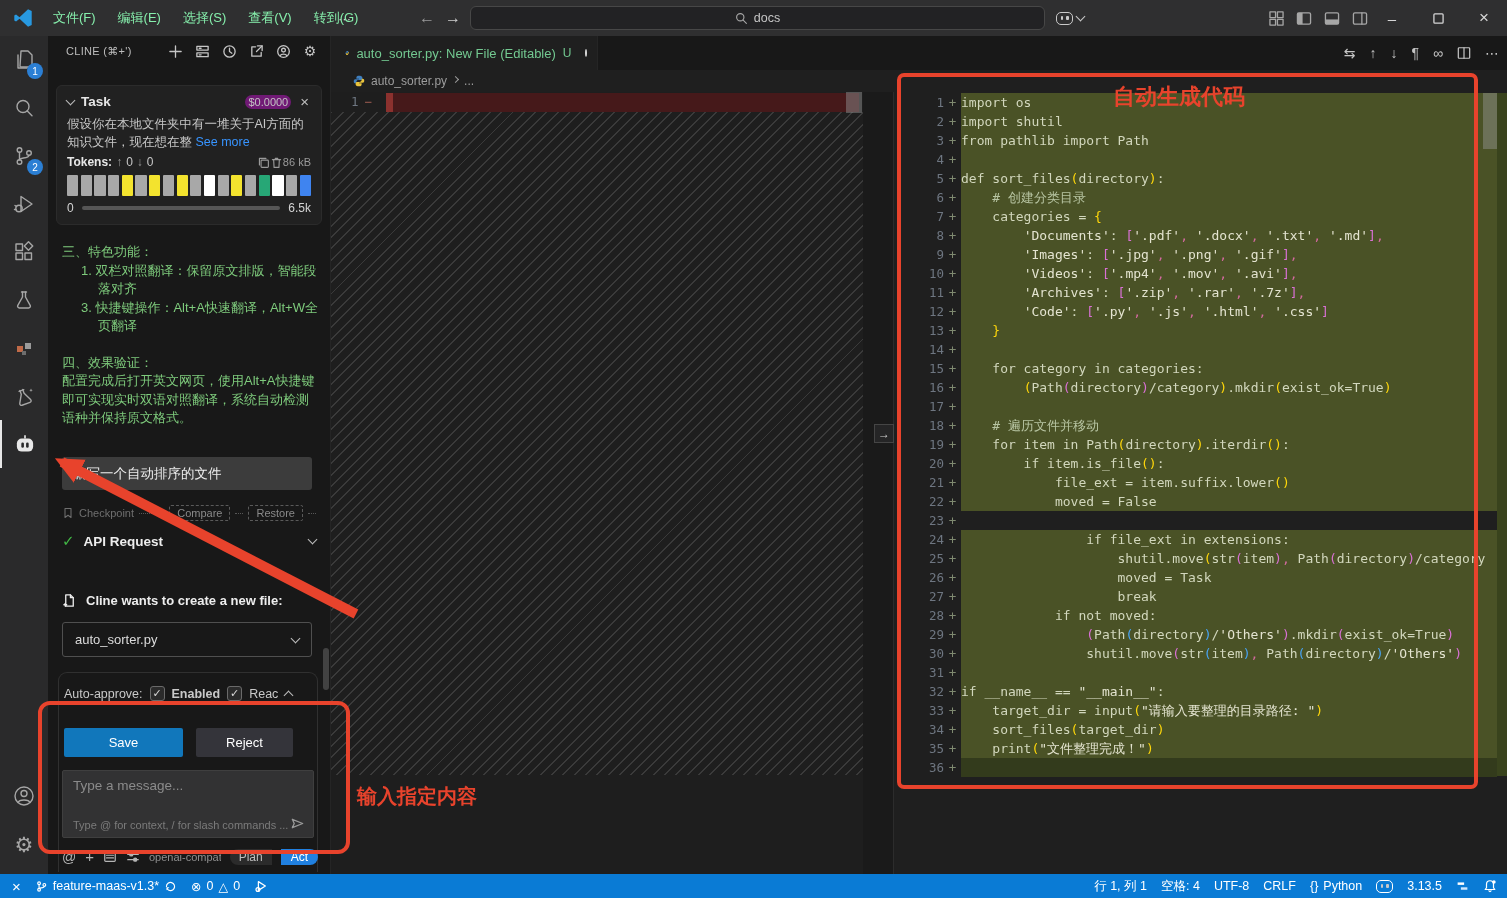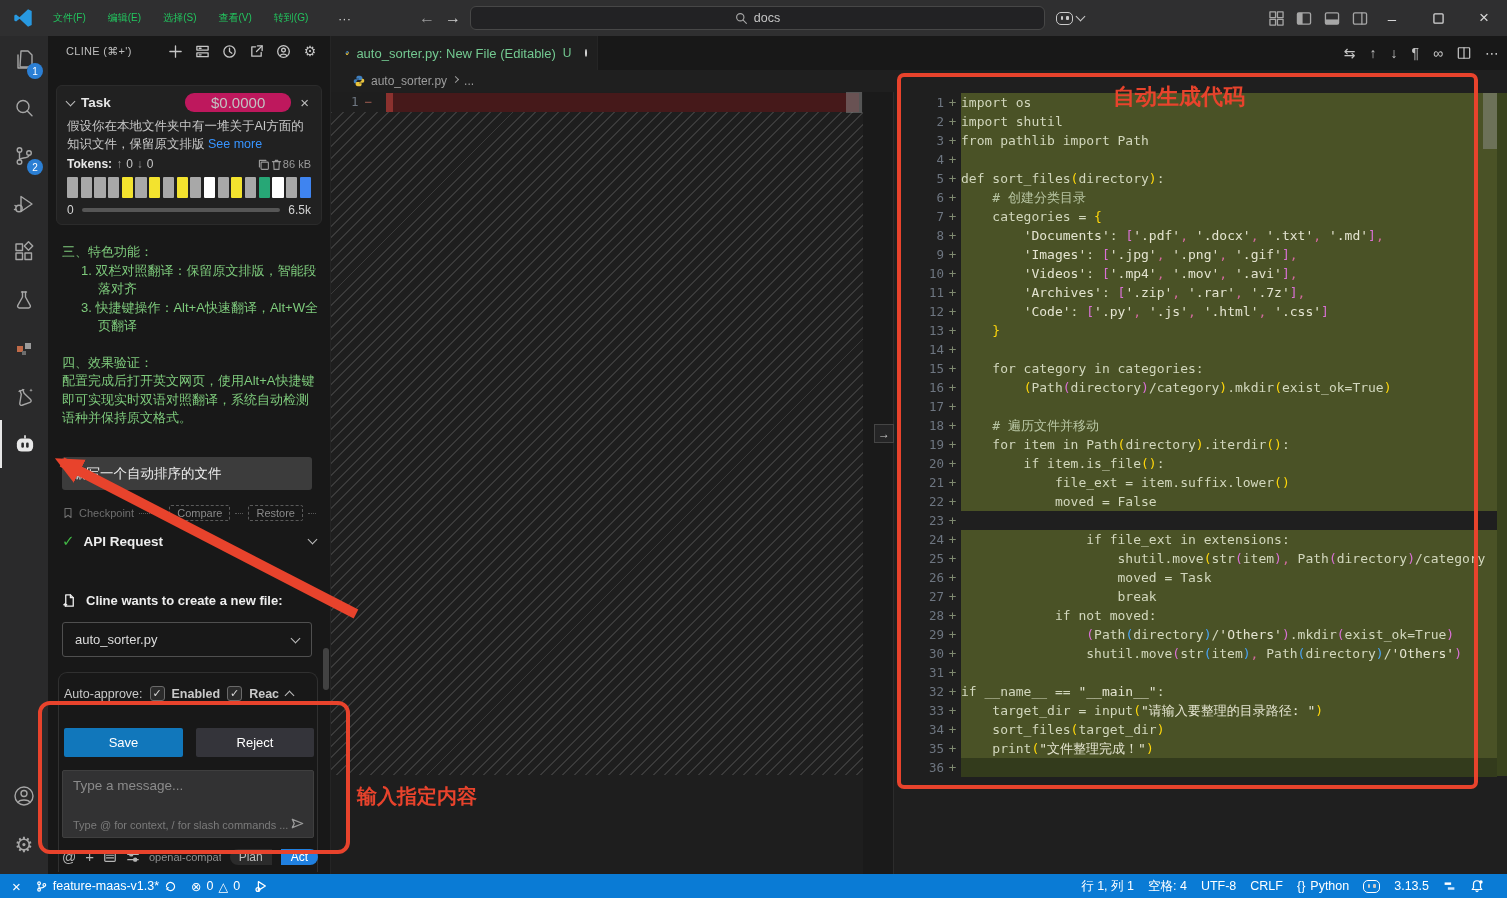--- a/index.html
+++ b/index.html
@@ -5,21 +5,21 @@
 *{margin:0;padding:0;box-sizing:border-box}
 body{background:#000;font-family:"Liberation Sans","DejaVu Sans",sans-serif}
 .app{position:relative;width:1507px;height:898px;background:#1f1f1f;color:#ccc;overflow:hidden;font-size:13px}
 svg{display:block}
 .ico{stroke:#a6a6a6;fill:none;stroke-width:1.4;stroke-linecap:round;stroke-linejoin:round}
 
 .titlebar{position:absolute;left:0;top:0;width:1507px;height:36px;background:#2f2f30;z-index:5}
 .titlebar>*{position:absolute;top:0;height:36px;display:flex;align-items:center}
 .vslogo{left:12px;width:28px}
 .menus{left:42px}
-.menu{padding:0 11px;color:#22c55e;font-size:10px;height:26px;display:flex;align-items:center;border-radius:5px}
+.menu{padding:0 11px;color:#86efac;font-size:13px;height:26px;display:flex;align-items:center;border-radius:5px}
 .menu-more{left:330px;color:#cfcfcf;padding:0 8px}
 .navarrow{color:#9a9a9a;font-size:16px;width:26px;justify-content:center}
 .searchbox{left:470px;top:6px;height:24px;width:575px;background:#222224;border:1px solid #474747;border-radius:6px;display:flex;align-items:center;justify-content:center;gap:6px;color:#c5c5c5;font-size:12.5px}
 .cop{width:17px;height:13px;border:1.6px solid #c9c9c9;border-radius:5px;position:relative}
 .cop:before,.cop:after{content:"";position:absolute;top:3px;width:2.5px;height:4px;background:#c9c9c9;border-radius:1px}
 .cop:before{left:3.5px}.cop:after{right:3.5px}
 .chev{width:7px;height:7px;border-right:1.6px solid currentColor;border-bottom:1.6px solid currentColor;display:inline-block;transform:rotate(45deg);margin-top:-3px}
 .chev.up{transform:rotate(-135deg);margin-top:4px}
 .chev.right{transform:rotate(-45deg)}
 .tb-ico{width:28px;justify-content:center;color:#c9c9c9}
@@ -34,21 +34,21 @@
 
 .sidebar{position:absolute;left:48px;top:36px;width:282px;height:838px;background:#181818;z-index:3}
 .sidebar .abs{position:absolute}
 .cl-header{left:0;top:0;width:282px;height:30px;display:flex;align-items:center;padding:0 10px 0 18px}
 .cl-title{font-size:11px;color:#bdbdbd;letter-spacing:.3px}
 .cl-hicons{margin-left:auto;display:flex;gap:7px;align-items:center;color:#c5c5c5}
 .cl-hicons .hi{width:20px;height:20px;display:flex;align-items:center;justify-content:center}
 .taskcard{left:8px;top:49px;width:266px;height:140px;background:#212121;border:1px solid #2b2b2b;border-radius:6px;padding:7px 10px}
 .taskrow{display:flex;align-items:center;gap:7px}
 .tasklabel{font-weight:bold;color:#e6e6e6;font-size:13.5px}
-.costbadge{margin-left:auto;background:#be185d;color:#c2c2c2;border-radius:9px;padding:1px 26px;font-size:15px}
+.costbadge{margin-left:auto;background:#701a75;color:#c2c2c2;border-radius:9px;padding:1px 3px;font-size:11px}
 .closex{color:#bdbdbd;font-size:15px;padding:0 2px}
 .tasktext{margin-top:5px;color:#c8c8c8;font-size:12.5px;line-height:18px;height:37px;overflow:hidden}
 .seemore{color:#3794ff}
 .tokrow{margin-top:3px;display:flex;align-items:center;gap:4px;color:#c8c8c8;font-size:12px}
 .tokrow b{color:#e8e8e8}
 .arr{color:#9a9a9a}
 .tokicons{margin-left:auto;display:flex;align-items:center;color:#9a9a9a;font-size:11px}
 .blocks{margin-top:6px;display:flex;gap:2.5px}
 .block{width:11.5px;height:21px;border-radius:1px}
 .rangerow{margin-top:5px;display:flex;align-items:center;gap:8px;color:#d4d4d4;font-size:12px}
@@ -67,21 +67,21 @@
 .apilabel{color:#ededed;font-weight:bold;font-size:13.5px}
 .apichev{margin-left:auto;color:#bdbdbd}
 .createrow{left:14px;top:557px;width:254px;display:flex;align-items:center;gap:9px;color:#ededed;font-weight:bold;font-size:13px}
 .filedrop{left:14px;top:586px;width:250px;height:35px;border:1px solid #4f4f4f;border-radius:3px;display:flex;align-items:center;padding:0 12px;color:#dcdcdc;font-size:13px}
 .filedrop .chev{margin-left:auto;color:#bdbdbd}
 .approvebox{left:10px;top:636px;width:260px;height:200px;border:1px solid #303030;border-bottom:none;border-radius:9px 9px 0 0}
 .aarow{left:16px;top:650px;width:248px;display:flex;align-items:center;gap:7px;color:#c9c9c9;font-size:12.5px}
 .cbx{width:15px;height:15px;border:1px solid #6a6a6a;border-radius:3px;background:#2b2b2b;color:#d9d9d9;font-size:11px;display:flex;align-items:center;justify-content:center}
 .btn{position:absolute;height:29px;border-radius:2px;display:flex;align-items:center;justify-content:center;font-size:13px;color:#fff}
 .savebtn{left:16px;top:692px;width:119px;background:#1177bb}
-.rejectbtn{left:148px;top:692px;width:118px;background:#34343a}
+.rejectbtn{left:148px;top:692px;width:97px;background:#34343a}
 .msgbox{left:14px;top:734px;width:252px;height:68px;background:#323233;border:1px solid #3f3f3f;border-radius:2px;padding:7px 10px;position:absolute}
 .msgph{color:#8b8b8b;font-size:13.5px}
 .msghint{position:absolute;left:10px;bottom:6px;color:#7b7b7b;font-size:11px}
 .sendico{position:absolute;right:8px;bottom:6px;color:#9a9a9a}
 .clbottom{left:14px;top:812px;width:256px;display:flex;align-items:center;gap:9px;color:#b5b5b5}
 .modeltxt{color:#8f8f8f;font-size:11px;max-width:96px;white-space:nowrap;overflow:hidden}
 .planlbl{color:#bdbdbd;font-size:12px;background:#2b2b2b;border-radius:9px 0 0 9px;padding:1px 9px}
 .actlbl{color:#fff;font-size:12px;background:#2080e0;border-radius:0 9px 9px 0;padding:1px 10px}
 .sidescroll{right:1px;top:612px;width:6px;height:42px;background:#424242;border-radius:3px}
 
@@ -111,21 +111,21 @@
 .crow.dim .lcode{background:#333b1c}
 .lcode .str{color:#e4e4d0}
 .lcode .com{color:#b7c4a2}
 .lcode .pun{color:#d36a9f}
 .rp-thumb{position:absolute;right:11px;top:1px;width:14px;height:56px;background:rgba(150,150,150,.45)}
 .overview{position:absolute;right:0;top:1px;width:11px;height:683px;background:#39431d}
 
 .statusbar{position:absolute;left:0;top:874px;width:1507px;height:24px;background:#0a7bd5;color:#fff;display:flex;align-items:center;font-size:12.5px;z-index:5}
 .sbitem{display:flex;align-items:center;gap:5px;padding:0 7px;height:24px}
 .sb-left{display:flex;align-items:center}
-.sb-right{margin-left:auto;display:flex;align-items:center;padding-right:16px}
+.sb-right{margin-left:auto;display:flex;align-items:center;padding-right:3px}
 
 .anno{position:absolute;z-index:60;pointer-events:none}
 .redbox{border:4px solid #e8432c;border-radius:7px}
 .redlabel{color:#e8432c;font-size:22px;font-weight:bold;white-space:nowrap}
 .redlabel.small{font-size:20px}
 </style>
 </head>
 <body>
 
 <div class="app">
@@ -314,21 +314,21 @@
     </div>
 
     <div class="abs taskcard">
       <div class="taskrow">
         <span class="chev" style="color:#bdbdbd"></span>
         <span class="tasklabel">Task</span>
         <span class="costbadge">$0.0000</span>
         <span class="closex">×</span>
       </div>
       <div class="tasktext">
-        <span>假设你在本地文件夹中有一堆关于AI方面的知识文件，保留原文排版</span>
+        <span>假设你在本地文件夹中有一堆关于AI方面的知识文件，现在想在整</span>
         <span class="seemore">See more</span>
       </div>
       <div class="tokrow">
         <b>Tokens:</b>
         <span class="arr">↑</span>
           <span>0</span>
         <span class="arr">↓</span>
           <span>0</span>
         <span class="tokicons">
           <span>
@@ -417,21 +417,21 @@
       <span>auto_sorter.py</span>
       <span class="chev"></span>
     </div>
 
     <div class="abs approvebox"></div>
     <div class="abs aarow">
       <span>Auto-approve:</span>
       <span class="cbx">✓</span>
       <span style="font-weight:bold">Enabled</span>
       <span class="cbx">✓</span>
-      <span style="font-weight:bold">Reac</span>
+      <span style="font-weight:normal">Reac</span>
       <span class="chev up" style="color:#bdbdbd"></span>
     </div>
 
     <div class="btn savebtn" style="position:absolute">Save</div>
     <div class="btn rejectbtn" style="position:absolute">Reject</div>
 
     <div class="msgbox">
       <div class="msgph">Type a message...</div>
       <div class="msghint">Type @ for context, / for slash commands ...</div>
       <span class="sendico">

